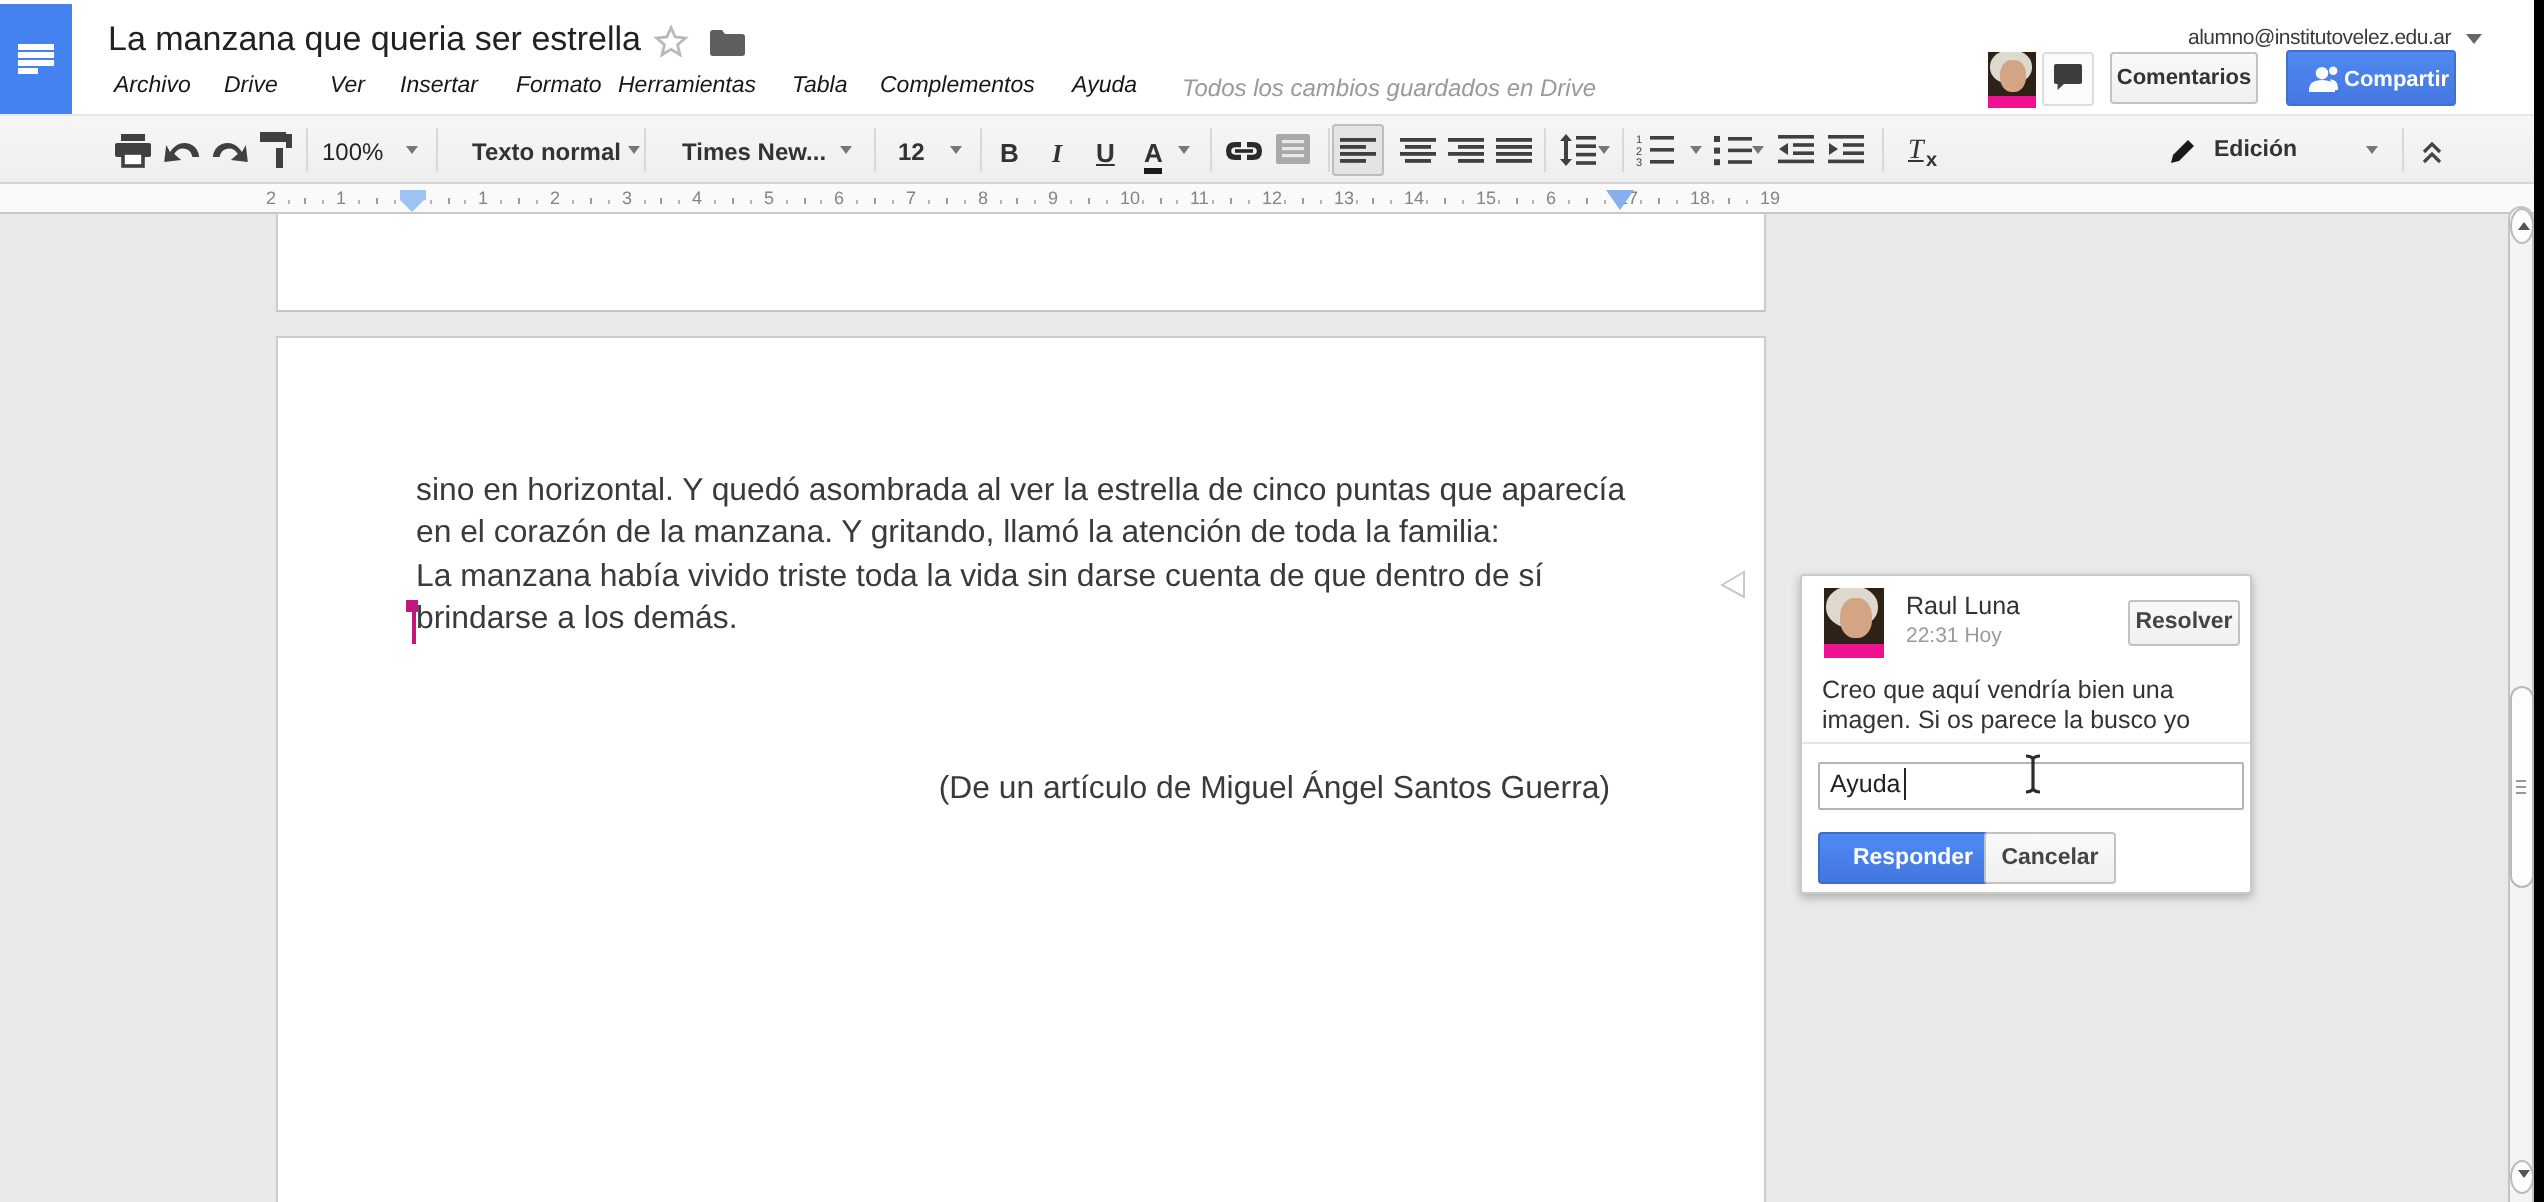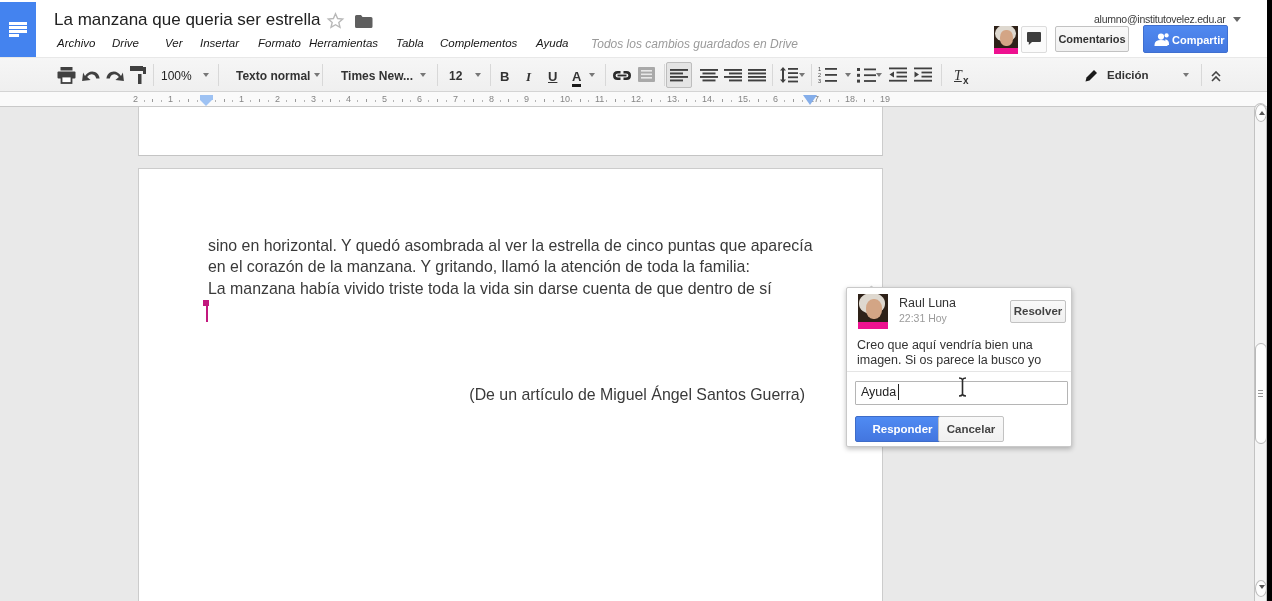--- a/index.html
+++ b/index.html
@@ -17,21 +17,21 @@
 .drop{position:absolute;top:15px;width:0;height:0;border-left:3.5px solid transparent;border-right:3.5px solid transparent;border-top:4px solid #777;}
 #ruler{position:absolute;left:0;top:92px;width:1267px;height:15px;background:#fafafa;border-bottom:1px solid #c9c9c9;}
 #ruler .num{position:absolute;top:2px;font-size:9px;color:#848484;}
 #ruler .tick{position:absolute;top:7px;width:1px;height:3px;background:#9a9a9a;}
 #docarea{position:absolute;left:0;top:107px;width:1267px;height:494px;background:#e9e9e9;}
 #page1{position:absolute;left:138px;top:0;width:745px;height:49px;background:#fff;border-left:1px solid #ccc;border-right:1px solid #ccc;border-bottom:1px solid #c4c4c4;}
 #page2{position:absolute;left:138px;top:61px;width:745px;height:433px;background:#fff;border:1px solid #ccc;border-bottom:none;}
 #bodytext{position:absolute;left:69px;top:66px;font-size:15.9px;line-height:21.4px;color:#3a3a3a;white-space:nowrap;}
 #bodytext .hl{background:#f7d66e;padding:1px 3px 3px 1px;margin-left:-1px;}
 #attrib{position:absolute;right:77px;top:217px;font-size:15.9px;color:#3a3a3a;}
-#card{position:absolute;left:846px;top:287px;width:226px;height:160px;background:#fff;border:1px solid #c9c9c9;border-radius:2px;box-shadow:0 2px 5px rgba(0,0,0,0.25);}
+#card{position:absolute;left:900px;top:287px;width:226px;height:160px;background:#fff;border:1px solid #c9c9c9;border-radius:2px;box-shadow:0 2px 5px rgba(0,0,0,0.25);}
 #notch{position:absolute;left:860px;top:285px;}
 .cbtn{position:absolute;font-size:11.5px;font-weight:bold;color:#444;text-align:center;background:linear-gradient(#f9f9f9,#f0f0f0);border:1px solid #c2c2c2;border-radius:2px;}
 </style></head><body>
 <div id="stage">
 
 <div id="topbar"></div>
     <div id="logo">
 <div class="bar" style="top:20px;width:18px;"></div>
 <div class="bar" style="top:24px;width:18px;"></div>
 <div class="bar" style="top:28px;width:18px;"></div>
@@ -294,20 +294,21 @@
 <div class="abs" style="left:200px;top:8px;width:0;height:0;border-left:6.5px solid transparent;border-right:6.5px solid transparent;border-top:6px solid #9ec2f3;"></div>
 <div class="abs" style="left:803px;top:3px;width:0;height:0;border-left:7px solid transparent;border-right:7px solid transparent;border-top:10px solid #85aeea;"></div>
 </div>
 <div id="docarea">
 <div id="page1"></div>
 <div id="page2">
 <div id="bodytext">
 <div>sino en horizontal. Y quedó asombrada al ver la estrella de cinco puntas que aparecía</div>
 <div>en el corazón de la manzana. Y gritando, llamó la atención de toda la familia:</div>
 <div>La manzana había vivido triste toda la vida sin darse cuenta de que dentro de sí</div>
+<div>brindarse a los demás.</div>
 </div>
 <div id="attrib">(De un artículo de Miguel Ángel Santos Guerra)</div>
 <div class="abs" style="left:64px;top:131px;width:6px;height:6px;background:#c2187e;"></div>
 <div class="abs" style="left:67px;top:131px;width:2px;height:22px;background:#c2187e;"></div>
 </div>
 </div>
 <svg id="notch" width="13" height="15">
       <path d="M12 1 L1 7.5 L12 13.5 Z" fill="#fff" stroke="#c9c9c9" stroke-width="1"></path>
     </svg>
 <div id="card">

